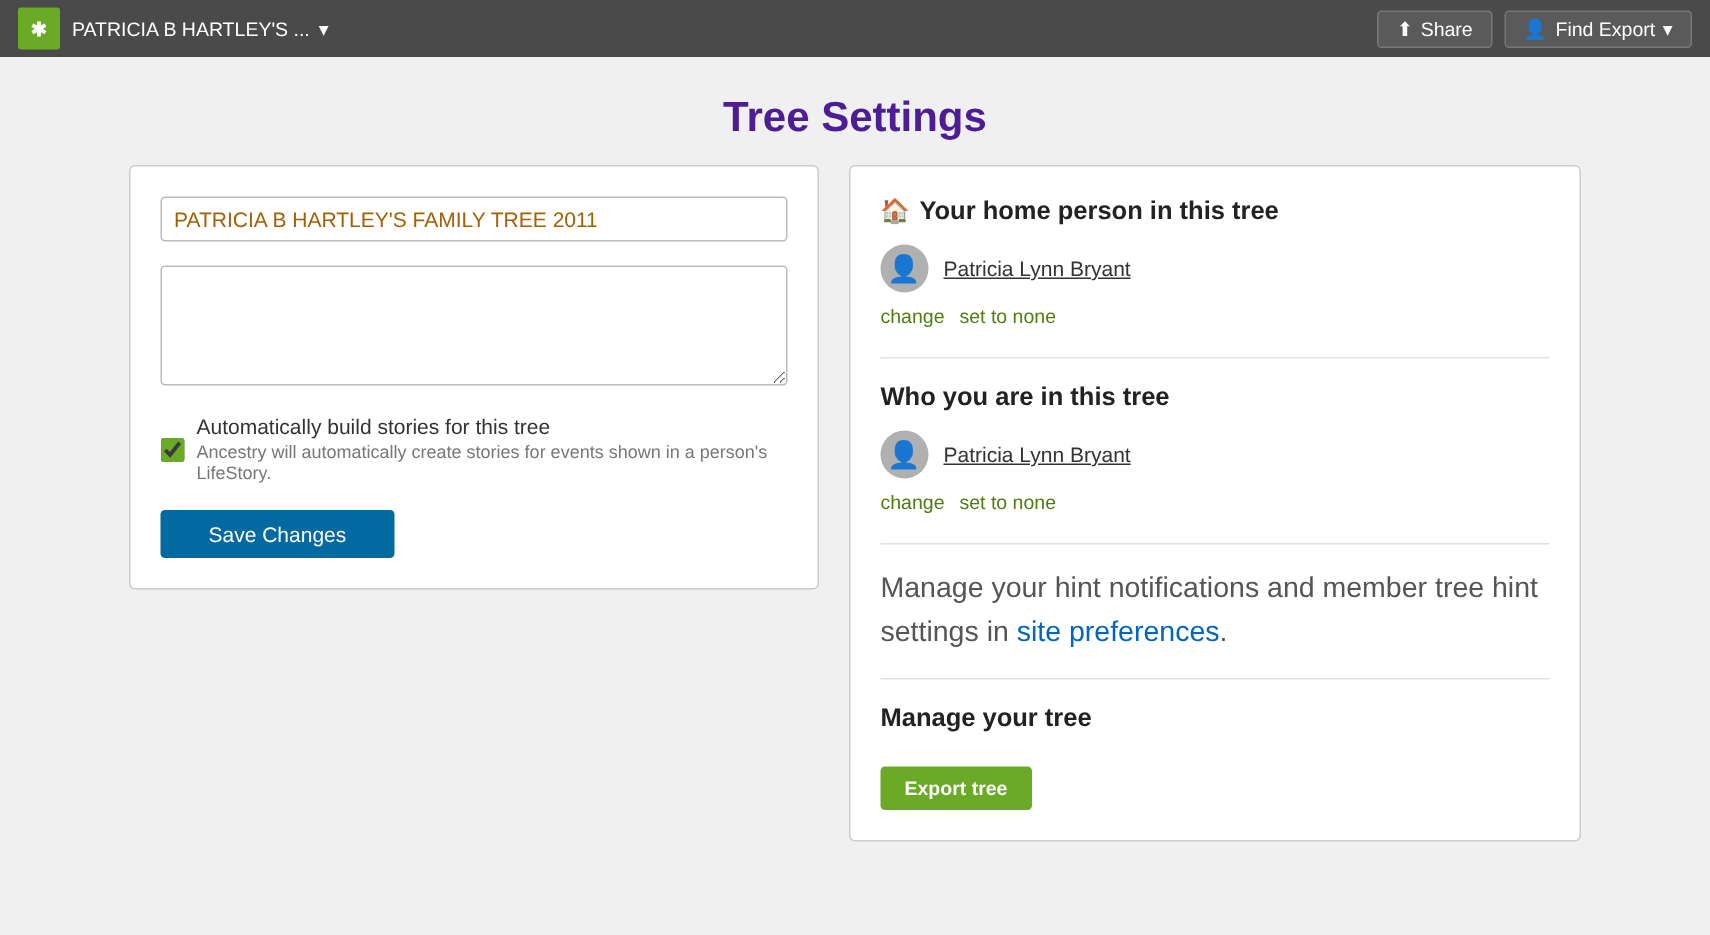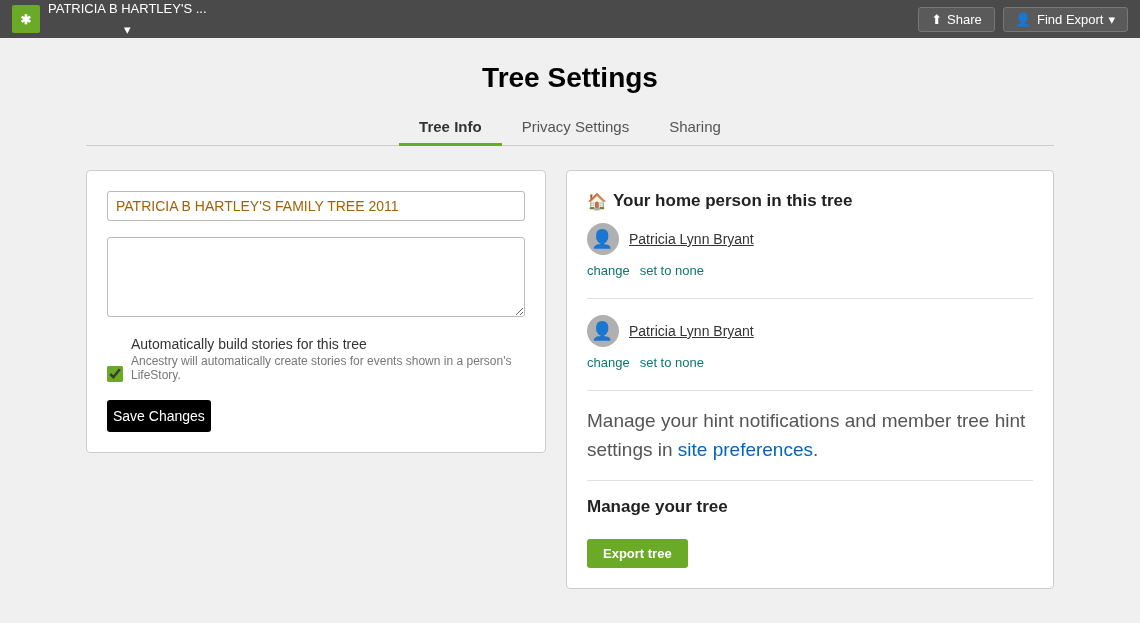--- a/index.html
+++ b/index.html
@@ -42,21 +42,20 @@
     .tree-selector {
       color: #fff;
       font-size: 13px;
       display: flex;
       align-items: center;
       gap: 6px;
       cursor: pointer;
       background: none;
       border: none;
       font-family: inherit;
-      flex-direction: column;
     }
     .top-nav-right {
       display: flex;
       gap: 8px;
     }
     .nav-btn {
       background: #5a5a5a;
       color: #fff;
       border: 1px solid #777;
       border-radius: 3px;
@@ -73,21 +72,21 @@
     .page-content {
       max-width: 1000px;
       margin: 0 auto;
       padding: 24px 16px;
     }
 
     .page-title {
       text-align: center;
       font-size: 28px;
       font-weight: bold;
-      color: #000000;
+      color: #4c1d95;
       margin-bottom: 16px;
     }
 
     
     .tabs {
       display: flex;
       justify-content: center;
       gap: 0;
       border-bottom: 1px solid #ccc;
       margin-bottom: 24px;
@@ -149,21 +148,21 @@
       font-size: 14px;
       color: #333;
       font-family: inherit;
       height: 80px;
       resize: vertical;
       margin-bottom: 16px;
     }
 
     .checkbox-row {
       display: flex;
-      align-items: flex-end;
+      align-items: center;
       gap: 8px;
       margin-bottom: 10px;
     }
     .checkbox-input {
       width: 16px;
       height: 16px;
       accent-color: #6aaa26;
       margin-top: 2px;
       flex-shrink: 0;
       cursor: pointer;
@@ -173,25 +172,25 @@
       font-size: 14px;
       color: #333;
     }
     .checkbox-sub-label {
       font-size: 12px;
       color: #777;
       margin-top: 2px;
     }
 
     .save-btn {
-      background: #000000;
+      background: #0369a1;
       color: #fff;
       border: none;
       border-radius: 3px;
-      padding: 8px 6px;
+      padding: 8px 32px;
       font-size: 14px;
       cursor: pointer;
       font-family: inherit;
       margin-top: 8px;
     }
 
     
     .right-panel {
       background: #fff;
       border: 1px solid #ccc;
@@ -240,21 +239,21 @@
       text-decoration: underline;
     }
 
     .action-links {
       display: flex;
       gap: 10px;
       margin-bottom: 20px;
       margin-top: 4px;
     }
     .action-link {
-      color: #0f766e;
+      color: #4d7c0f;
       font-size: 13px;
       cursor: pointer;
       text-decoration: none;
     }
 
     .divider {
       border: none;
       border-top: 1px solid #e0e0e0;
       margin: 16px 0;
     }
@@ -305,31 +304,20 @@
       <span>👤</span>
       <span>Find Export</span>
       <span>▾</span>
     </button>
   </div>
 </nav>
 
 <div class="page-content">
   <h1 class="page-title">Tree Settings</h1>
 
-  <div class="tabs">
-    <a class="tab active" href="#">
-      <span>Tree Info</span>
-    </a>
-    <a class="tab" href="#">
-      <span>Privacy Settings</span>
-    </a>
-    <a class="tab" href="#">
-      <span>Sharing</span>
-    </a>
-  </div>
 
   <div class="main-layout">
 
     <div class="left-panel">
       <input class="text-input" type="text" value="PATRICIA B HARTLEY'S FAMILY TREE 2011" style="">
 
       <textarea class="textarea-input" style=""></textarea>
 
       <div class="checkbox-row">
         <input type="checkbox" class="checkbox-input" checked="" style="">
@@ -362,20 +350,23 @@
           <span>change</span>
         </a>
         <a class="action-link" href="#">
           <span>set to none</span>
         </a>
       </div>
 
       <hr class="divider">
 
       
+      <div class="section-title">
+        <span>Who you are in this tree</span>
+      </div>
       <div class="person-row">
         <div class="avatar">
           <span class="avatar-icon">👤</span>
         </div>
         <span class="person-name">Patricia Lynn Bryant</span>
       </div>
       <div class="action-links">
         <a class="action-link" href="#">
           <span>change</span>
         </a>

